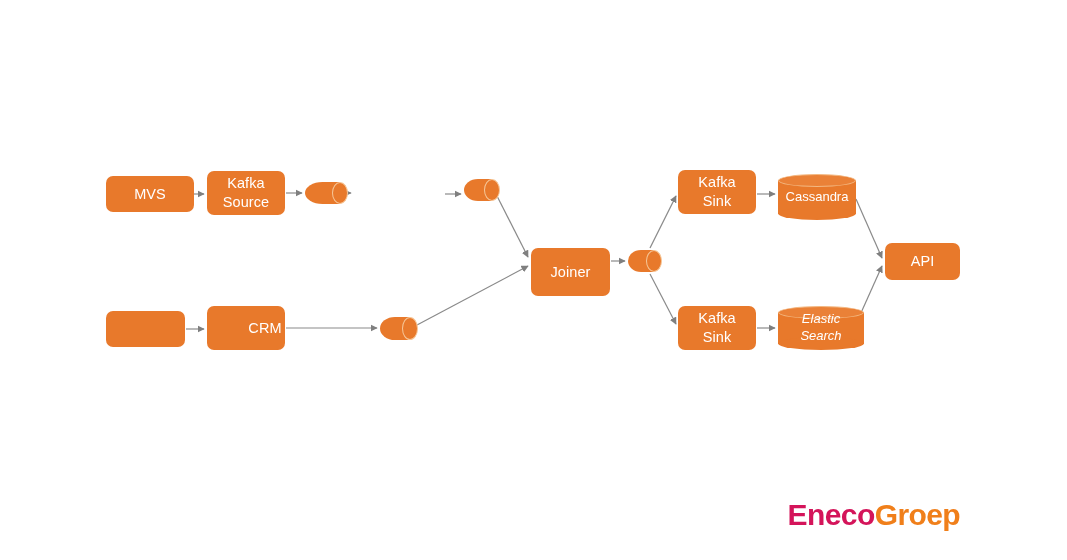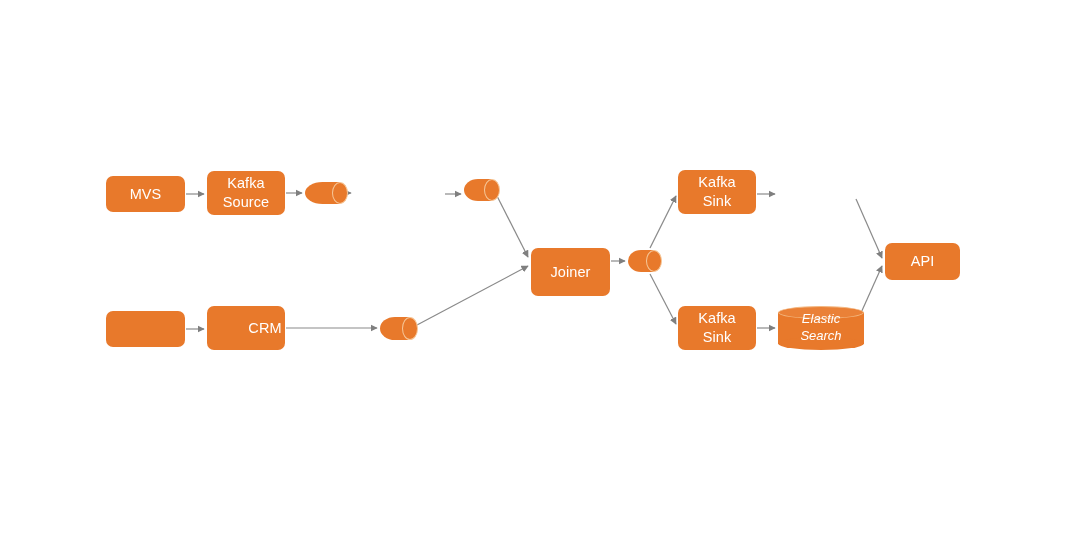--- a/index.html
+++ b/index.html
@@ -157,21 +157,21 @@
       <path d="M 611 261 L 625 261"></path>
       <path d="M 650 248 L 676 196"></path>
       <path d="M 650 274 L 676 324"></path>
       <path d="M 757 194 L 775 194"></path>
       <path d="M 757 328 L 775 328"></path>
       <path d="M 856 199 L 882 258"></path>
       <path d="M 856 324 L 882 266"></path>
     </g>
   </svg>
 
-  <div class="node" style="left:106px; top:176px; width:79px; height:36px;">
+  <div class="node" style="left:106px; top:176px; width:88px; height:36px;">
     <span class="lbl">MVS</span>
   </div>
 
   <div class="node" style="left:207px; top:171px; width:78px; height:44px;">
     <span class="lbl">Kafka
 Source</span>
   </div>
 
   <div class="topic" style="left:305px; top:182px; width:43px; height:22px;">
     <div class="body"></div>
@@ -209,27 +209,36 @@
   <div class="node" style="left:678px; top:170px; width:78px; height:44px;">
     <span class="lbl">Kafka
 Sink</span>
   </div>
 
   <div class="node" style="left:678px; top:306px; width:78px; height:44px;">
     <span class="lbl">Kafka
 Sink</span>
   </div>
 
+  <div class="db" style="left:778px; top:174px; width:78px; height:46px;">
+    <div class="shell"></div>
+    <div class="bottom"></div>
+    <div class="top"></div>
+    <div class="dblabel">Cassandra</div>
+  </div>
 
   <div class="db" style="left:778px; top:306px; width:86px; height:44px;font-style:italic;">
     <div class="shell"></div>
     <div class="bottom"></div>
     <div class="top"></div>
     <div class="dblabel">Elastic
 Search</div>
   </div>
 
   <div class="node" style="left:885px; top:243px; width:75px; height:37px;">
     <span class="lbl">API</span>
   </div>
 
+  <div id="logo">
+    <span class="eneco">Eneco</span><span class="groep">Groep</span>
+  </div>
 
 </div>
 
 </body></html>

